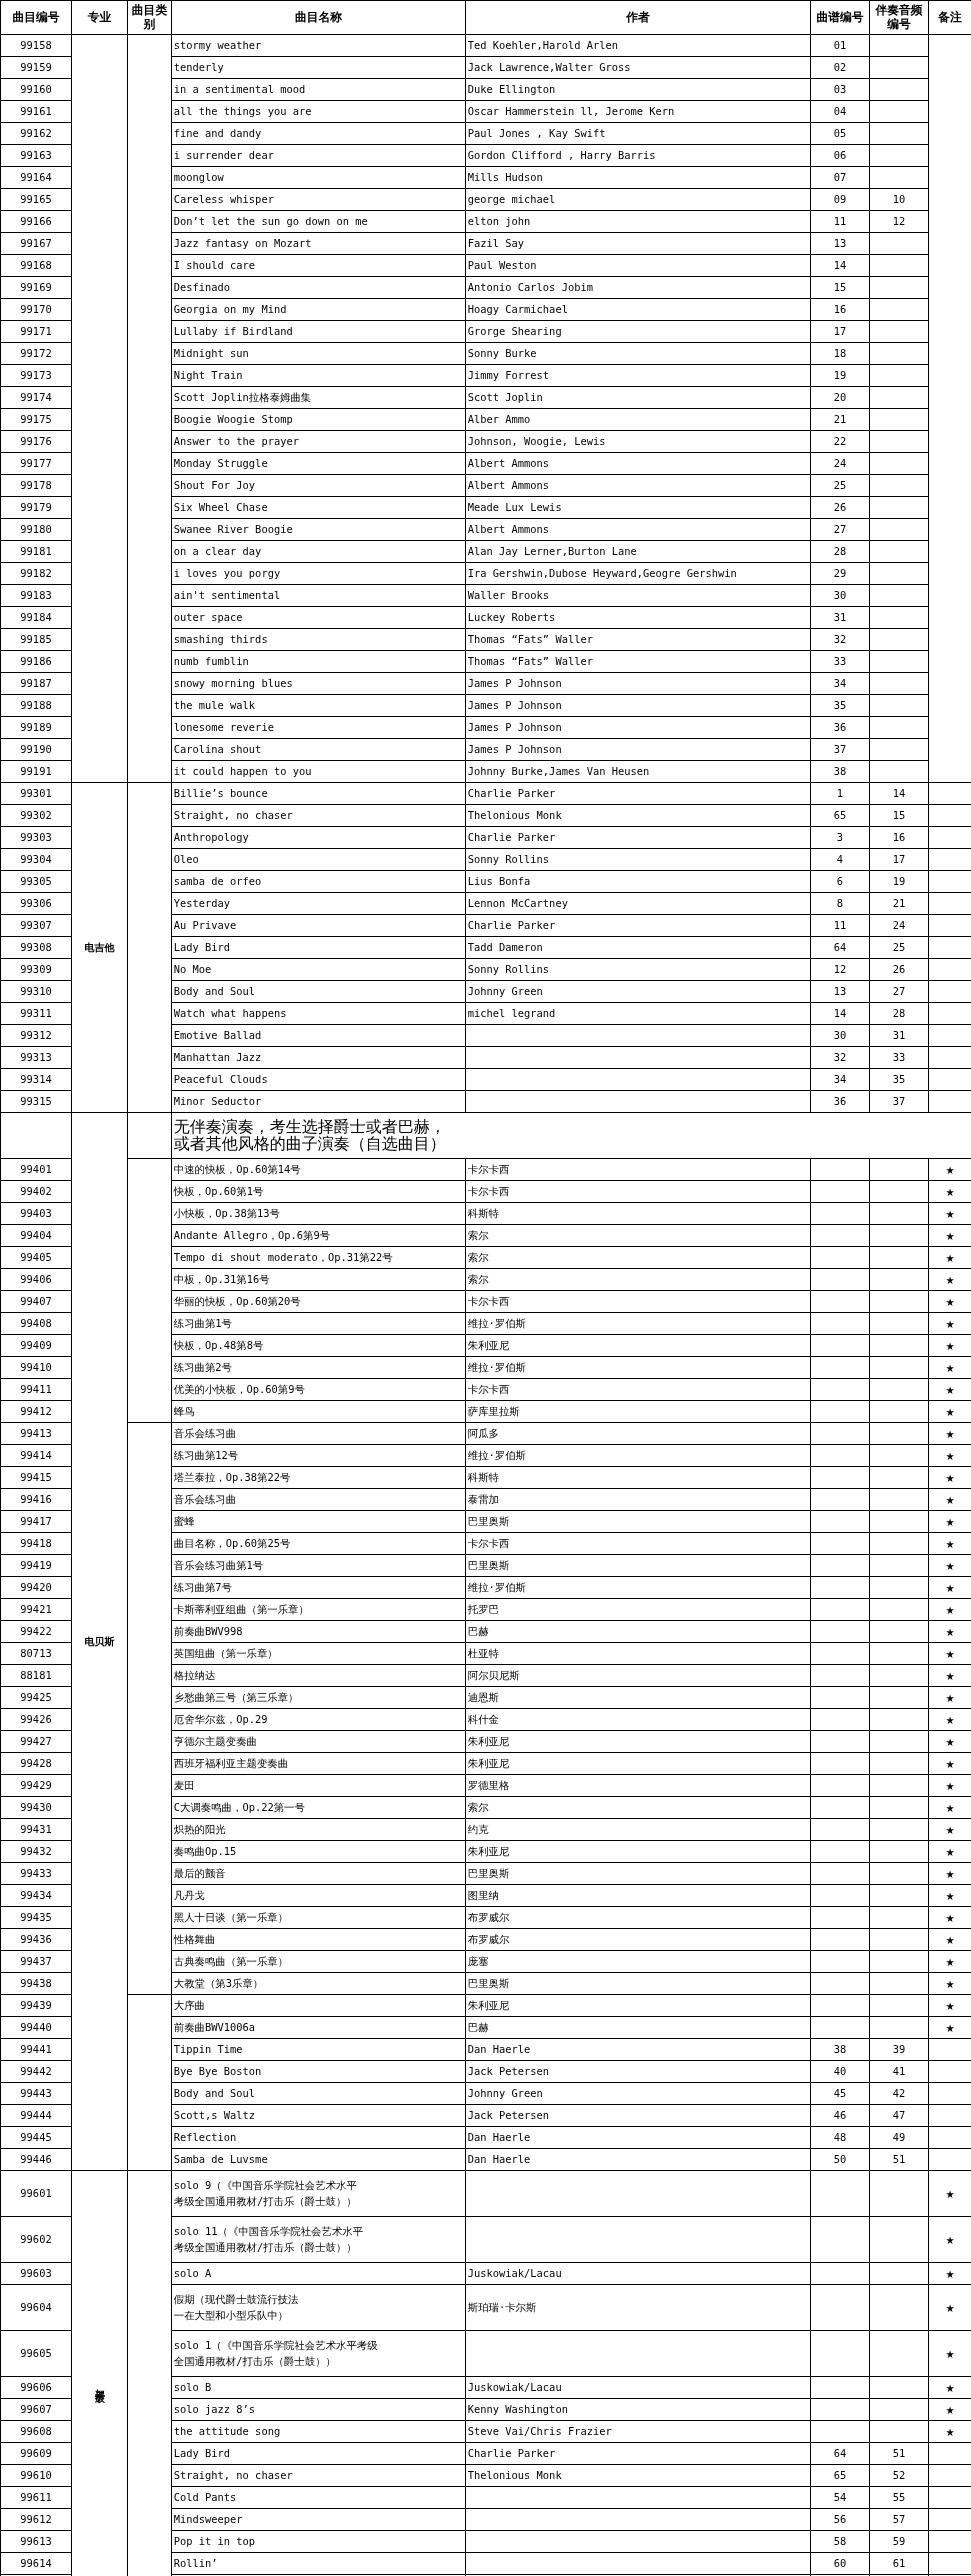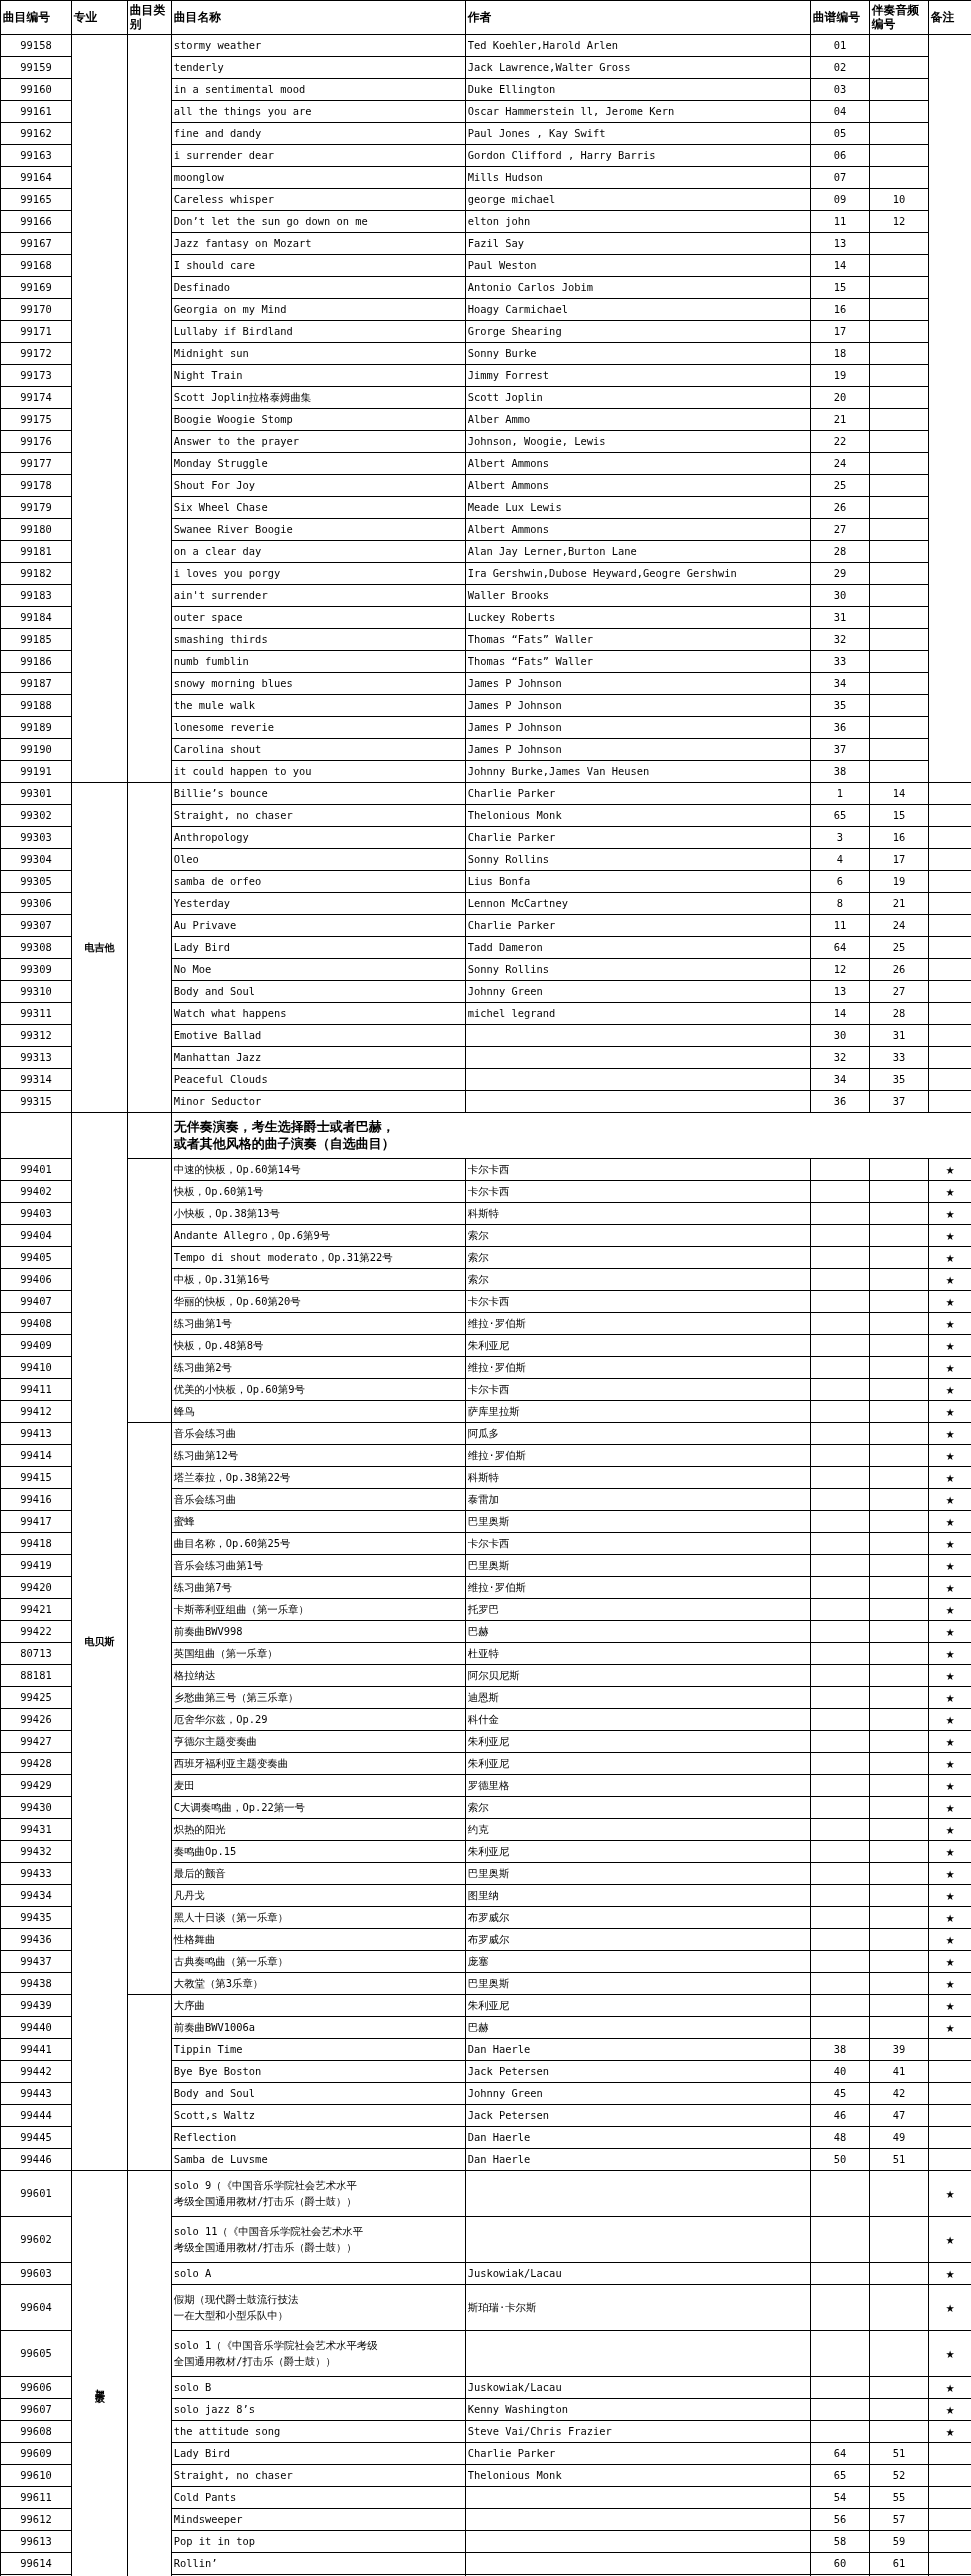--- a/index.html
+++ b/index.html
@@ -1,25 +1,25 @@
 <!DOCTYPE html>
 <html style="font-size:14.5px"><head>
 <meta charset="utf-8">
 <style>
   html,body{margin:0;padding:0;background:#ffffff;}
   body{width:971px;font-family:"DejaVu Sans Mono","Liberation Mono",monospace;color:#000;}
   table{border-collapse:collapse;table-layout:fixed;width:971px;}
   td,th{border:0.9px solid #000;padding:0 1.8px;font-size:10.4px;line-height:11.8px;height:21px;overflow:hidden;white-space:nowrap;}
-  th{font-family:"DejaVu Sans","Liberation Sans",sans-serif;font-weight:bold;font-size:11.8px;line-height:13.6px;height:33px;text-align:left;white-space:normal;}
+  th{font-family:"DejaVu Sans","Liberation Sans",sans-serif;font-weight:bold;font-size:11.8px;line-height:13.6px;height:33px;text-align:center;white-space:normal;}
   td.num{text-align:center;}
   td.cat{text-align:center;font-family:"DejaVu Sans","Liberation Sans",sans-serif;font-weight:bold;font-size:10px;white-space:normal;}
   td.cat.vert{writing-mode:vertical-rl;text-orientation:upright;letter-spacing:1.8px;}
   td.name,td.author{text-align:left;}
   td.wrap{white-space:normal;line-height:15.4px;margin-top:8px;}
-  td.note-row{font-family:"DejaVu Sans","Liberation Sans",sans-serif;font-weight:bold;font-size:13px;line-height:16.4px;white-space:normal;height:45px;}
+  td.note-row{font-family:"DejaVu Sans","Liberation Sans",sans-serif;font-weight:normal;font-size:16px;line-height:16.4px;white-space:normal;height:45px;}
   td.remark{text-align:center;font-size:14.5px;}
 </style>
 </head>
 <body>
 
 <table>
   <colgroup>
     <col style="width:71px">
       <col style="width:56px">
       <col style="width:44px">
@@ -215,21 +215,21 @@
       </tr>
       <tr>
         <td class="num">99182</td>
         <td class="name">i loves you porgy</td>
         <td class="author">Ira Gershwin,Dubose Heyward,Geogre Gershwin</td>
         <td class="num">29</td>
         <td class="num"></td>
       </tr>
       <tr>
         <td class="num">99183</td>
-        <td class="name">ain't surrender</td>
+        <td class="name">ain't sentimental</td>
         <td class="author">Waller Brooks</td>
         <td class="num">30</td>
         <td class="num"></td>
       </tr>
       <tr>
         <td class="num">99184</td>
         <td class="name">outer space</td>
         <td class="author">Luckey Roberts</td>
         <td class="num">31</td>
         <td class="num"></td>

